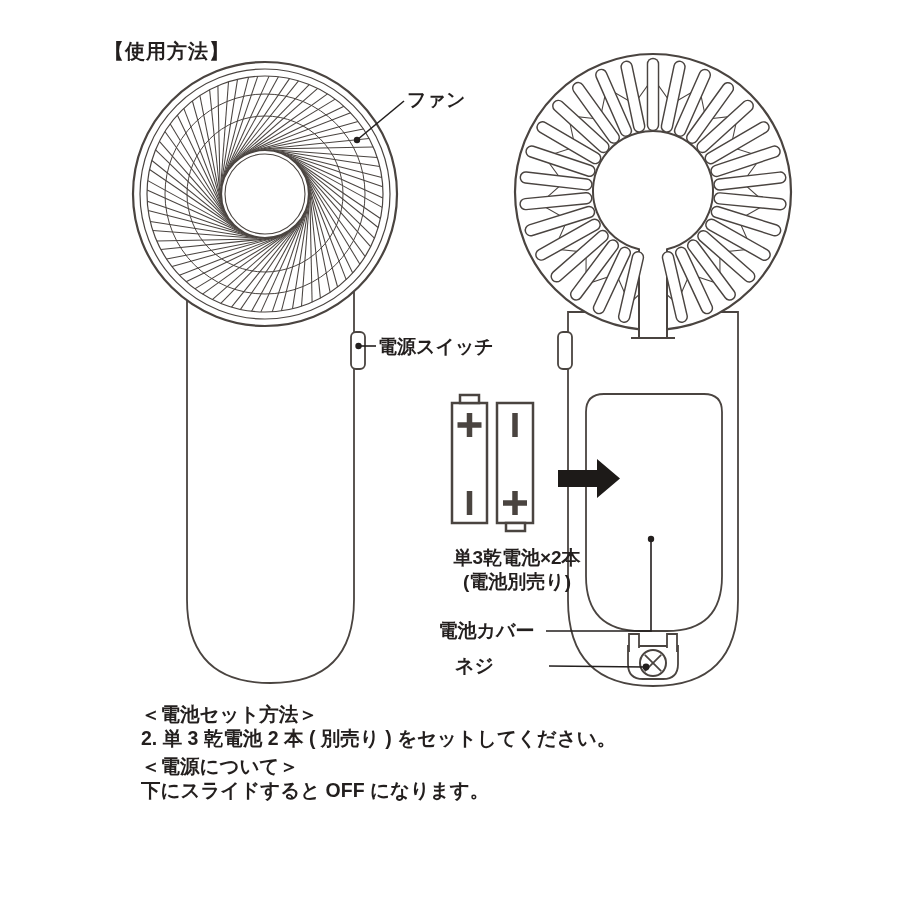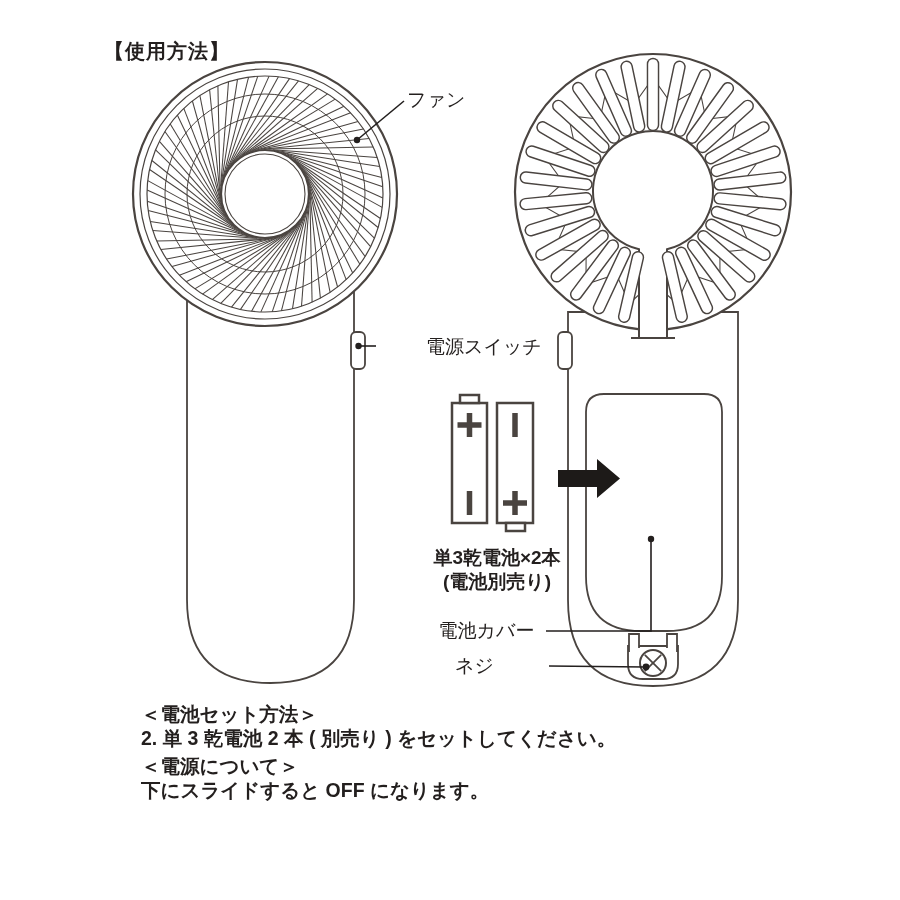--- a/index.html
+++ b/index.html
@@ -13,23 +13,23 @@
   .canvas{position:relative;width:900px;height:900px;background:#fff;overflow:hidden;}
   svg.art{position:absolute;left:0;top:0;}
   svg .ln{stroke:var(--line);fill:none;}
   svg .wfill{fill:#fff;stroke:var(--line);}
   #fan-swirl line{stroke:var(--line);stroke-width:1.05;}
   #fan-web{stroke:var(--line);stroke-width:1.05;fill:none;}
   #slats-outline line{stroke:var(--line);stroke-width:12.5;stroke-linecap:round;}
   #slats-fill line{stroke:#fff;stroke-width:9.6;stroke-linecap:round;}
   .txt{position:absolute;white-space:nowrap;color:var(--text);}
   .title{left:104px;top:38px;font-size:20px;font-weight:700;letter-spacing:1px;}
-  .lbl{font-size:19px;font-weight:400;}
+  .lbl{font-size:19px;font-weight:700;}
   .lbl-fan{left:407px;top:87px;}
-  .lbl-switch{left:378px;top:334px;margin-left:48px;}
+  .lbl-switch{left:378px;top:334px;}
   .caption{left:408px;top:546px;width:178px;text-align:center;font-size:19px;font-weight:600;line-height:24px;white-space:nowrap;}
   .lbl-cover{left:424px;top:618px;width:125px;text-align:center;}
   .lbl-screw{left:455px;top:653px;width:91px;}
   .sections{position:absolute;left:110px;top:702px;font-size:19.5px;font-weight:600;line-height:24.3px;color:var(--text);margin-left:31px;}
   .section + .section{margin-top:3px;}
   .section p{margin:0;white-space:nowrap;}
 </style>
 </head>
 <body>
 
@@ -254,21 +254,21 @@
         <circle cx="646" cy="667" r="3.4" fill="var(--text)" stroke="none"></circle>
       </g>
     </g>
   </svg>
 
   <div class="txt title">【使用方法】</div>
 
   <div class="txt lbl lbl-fan">ファン</div>
   <div class="txt lbl lbl-switch">電源スイッチ</div>
 
-  <div class="caption" style="position: absolute; left: 408px; top: 546px;">
+  <div class="caption" style="position: absolute; left: 428px; top: 546px;">
     <div>単3乾電池×2本</div>
     <div>(電池別売り)</div>
   </div>
 
   <div class="txt lbl lbl-cover">電池カバー</div>
   <div class="txt lbl lbl-screw">ネジ</div>
 
   <div class="sections">
     <div class="section">
       <p>＜電池セット方法＞</p>

